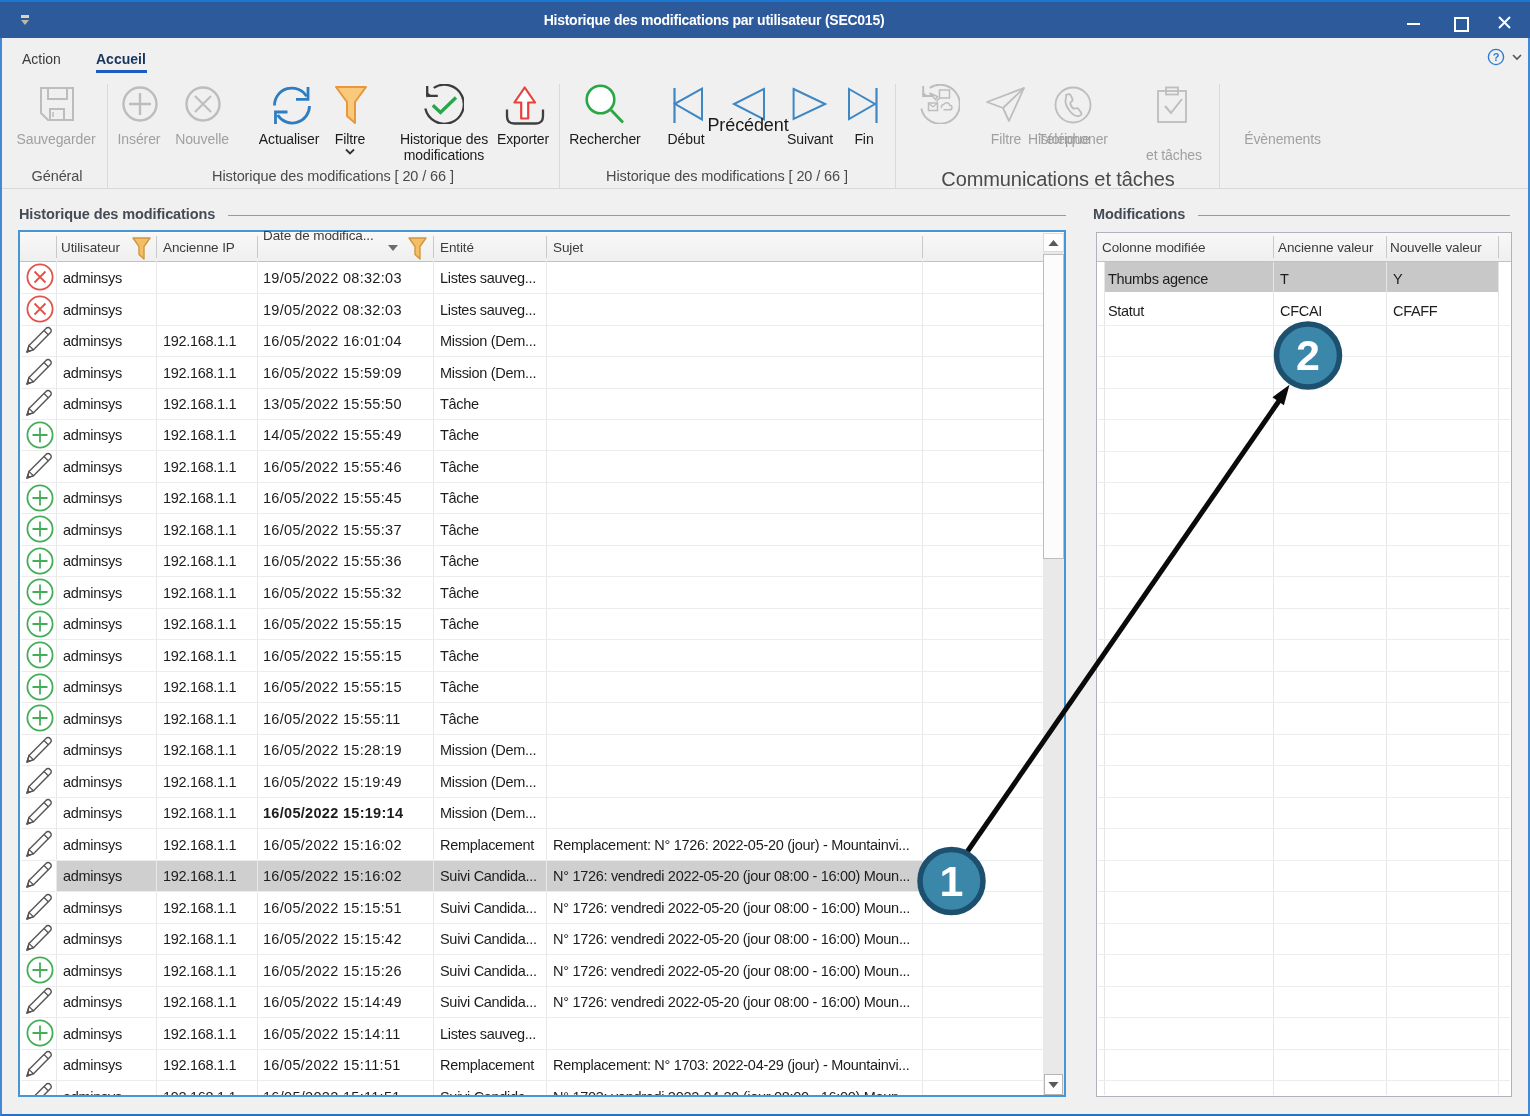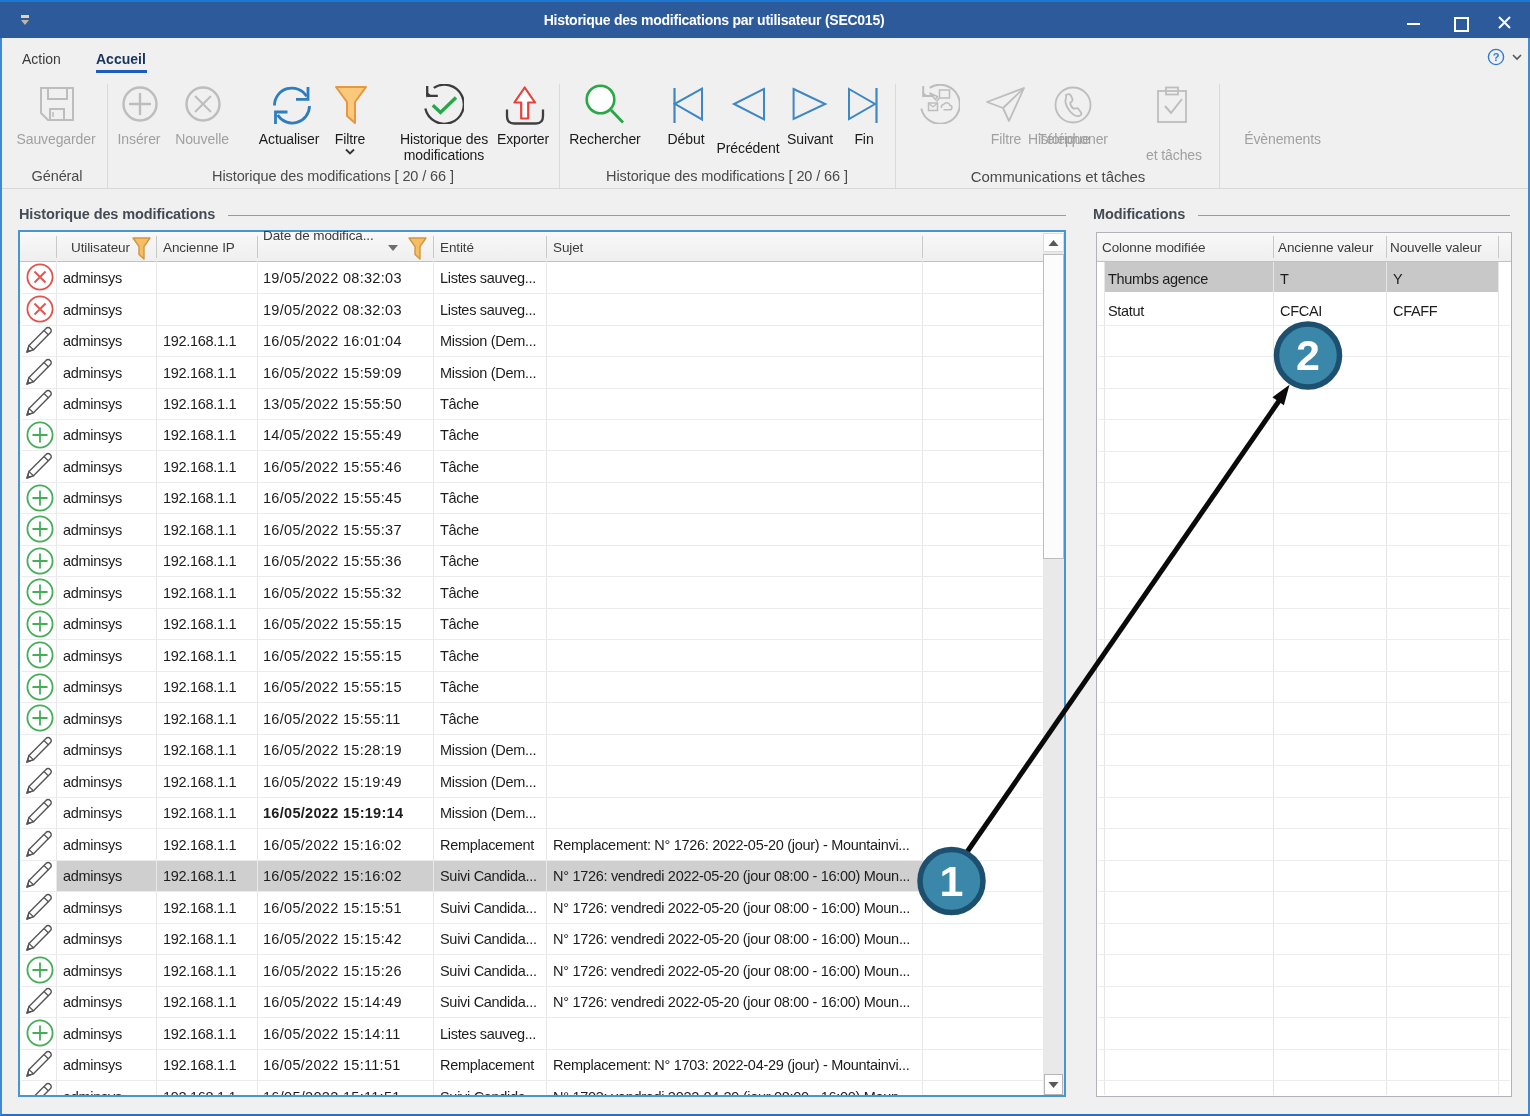--- a/index.html
+++ b/index.html
@@ -88,21 +88,21 @@
 </svg>
 <div class="abs tc" style="left:605px;top:131px;width:300px;margin-left:-150px;text-align:center;font-size:14px;letter-spacing:-0.1px;color:#1a1a1a;">Rechercher</div>
 <svg class="abs" style="left:668px;top:84px;" width="40" height="40" viewBox="0 0 40 40">
 <path d="M6.5 4 V39" stroke="#3c87c4" stroke-width="2.2"></path>
 <path d="M34 4.7 L6.8 19.8 L34 35.4 Z" fill="none" stroke="#3c87c4" stroke-width="2"></path>
 </svg>
 <div class="abs tc" style="left:686px;top:131px;width:300px;margin-left:-150px;text-align:center;font-size:14px;letter-spacing:-0.1px;color:#1a1a1a;">Début</div>
 <svg class="abs" style="left:728px;top:84px;" width="40" height="40" viewBox="0 0 40 40">
 <path d="M36 5 L6 20 L36 35.3 Z" fill="none" stroke="#3c87c4" stroke-width="2"></path>
   </svg>
-<div class="abs tc" style="left:748px;top:140px;width:300px;margin-left:-150px;text-align:center;font-size:14px;letter-spacing:-0.1px;color:#1a1a1a;">Précédent</div>
+<div class="abs tc" style="left:748px;top:115px;width:300px;margin-left:-150px;text-align:center;font-size:18px;letter-spacing:-0.1px;color:#1a1a1a;">Précédent</div>
 <svg class="abs" style="left:790px;top:84px;" width="40" height="40" viewBox="0 0 40 40">
 <path d="M3.6 5 L35.2 20 L3.6 35 Z" fill="none" stroke="#3c87c4" stroke-width="2"></path>
   </svg>
 <div class="abs tc" style="left:810px;top:131px;width:300px;margin-left:-150px;text-align:center;font-size:14px;letter-spacing:-0.1px;color:#1a1a1a;">Suivant</div>
 <svg class="abs" style="left:845px;top:84px;" width="40" height="40" viewBox="0 0 40 40">
 <path d="M4 5 L30 20 L4 35 Z" fill="none" stroke="#3c87c4" stroke-width="2"></path>
 <path d="M31.5 4 V39" stroke="#3c87c4" stroke-width="2.2"></path>
 </svg>
 <div class="abs tc" style="left:864px;top:131px;width:300px;margin-left:-150px;text-align:center;font-size:14px;letter-spacing:-0.1px;color:#1a1a1a;">Fin</div>
 <div class="abs tc" style="left:727px;top:168px;width:300px;margin-left:-150px;text-align:center;font-size:14.5px;letter-spacing:-0.1px;color:#4a4a4a;">Historique des modifications [ 20 / 66 ]</div>
@@ -128,32 +128,32 @@
 <path d="M13 10 q4 -2 5 1 l1.5 3 q0.5 2 -1.5 3 q-1.5 1 0 3.5 q2 4 4.5 3 q2 -1 3 0.5 l2.5 3.5 q1.5 2.5 -2 3.5 q-5 1 -10-6 q-5 -7 -3 -12 q0.5 -2 0 -3z" fill="none" stroke="#bdbdbd" stroke-width="1.8"></path>
 </svg>
 <div class="abs tc" style="left:1073px;top:131px;width:300px;margin-left:-150px;text-align:center;font-size:14px;letter-spacing:-0.1px;color:#a0a0a0;">Téléphoner</div>
 <svg class="abs" style="left:1154px;top:86px;" width="36" height="38" viewBox="0 0 36 38">
 <rect x="4" y="5" width="28" height="31" fill="none" stroke="#bdbdbd" stroke-width="1.8"></rect>
 <rect x="12" y="1.5" width="12" height="7" fill="none" stroke="#bdbdbd" stroke-width="1.8"></rect>
 <path d="M11 20 L17 27 L28 13" fill="none" stroke="#bdbdbd" stroke-width="2"></path>
 </svg>
 <div class="abs tc" style="left:1171px;top:131px;width:300px;margin-left:-150px;text-align:right;font-size:14px;letter-spacing:-0.1px;color:#a0a0a0;">Évènements</div>
 <div class="abs tc" style="left:1174px;top:147px;width:300px;margin-left:-150px;text-align:center;font-size:14px;letter-spacing:-0.1px;color:#a0a0a0;">et tâches</div>
-<div class="abs tc" style="left:1058px;top:168px;width:300px;margin-left:-150px;text-align:center;font-size:15px;letter-spacing:-0.1px;color:#4a4a4a;">Communications et tâches</div>
+<div class="abs tc" style="left:1058px;top:168px;width:300px;margin-left:-150px;text-align:center;font-size:20px;letter-spacing:-0.1px;color:#4a4a4a;">Communications et tâches</div>
 <div class="abs tc" style="left:19px;top:206px;font-size:14.5px;font-weight:bold;letter-spacing:-0.1px;color:#454b55;">Historique des modifications</div>
 <div class="abs" style="left:228px;top:215px;width:838px;height:1px;background:#9a9a9a;"></div>
 <div class="abs" style="left:18px;top:230px;width:1048px;height:867px;background:#ffffff;border:2px solid #4596d3;box-sizing:border-box;"></div>
 <div class="abs" style="left:20px;top:233px;width:1023px;height:29px;background:linear-gradient(#f8f8f8,#efefef);border-bottom:1px solid #c2c2c2;box-sizing:border-box;"></div>
 <div class="abs" style="left:55.5px;top:236px;width:1px;height:22px;background:#c9c9c9;"></div>
 <div class="abs" style="left:156.0px;top:236px;width:1px;height:22px;background:#c9c9c9;"></div>
 <div class="abs" style="left:257.0px;top:236px;width:1px;height:22px;background:#c9c9c9;"></div>
 <div class="abs" style="left:433.0px;top:236px;width:1px;height:22px;background:#c9c9c9;"></div>
 <div class="abs" style="left:546.0px;top:236px;width:1px;height:22px;background:#c9c9c9;"></div>
 <div class="abs" style="left:922.0px;top:236px;width:1px;height:22px;background:#c9c9c9;"></div>
-<div class="hdr" style="left:71px;top:240px;">Utilisateur</div>
+<div class="hdr" style="left:61px;top:240px;">Utilisateur</div>
 <div class="hdr" style="left:163px;top:240px;">Ancienne IP</div>
 <div class="hdr" style="left:263px;top:228px;">Date de modifica...</div>
 <div class="hdr" style="left:440px;top:240px;">Entité</div>
 <div class="hdr" style="left:553px;top:240px;">Sujet</div>
 <svg class="abs" style="left:386px;top:243px;" width="14" height="9" viewBox="0 0 14 9">
     <path d="M2 2 H12 L7 8 Z" fill="#6d6d6d"></path>
   </svg>
 <svg class="abs" style="left:132px;top:237px;" width="19" height="23" viewBox="0 0 19 23">
 <path d="M1 1 H18 L12 9.5 V22 L7 17.5 V9.5 Z" fill="#f5bd64" stroke="#d2973f" stroke-width="1.4" stroke-linejoin="round"></path>
   </svg>

